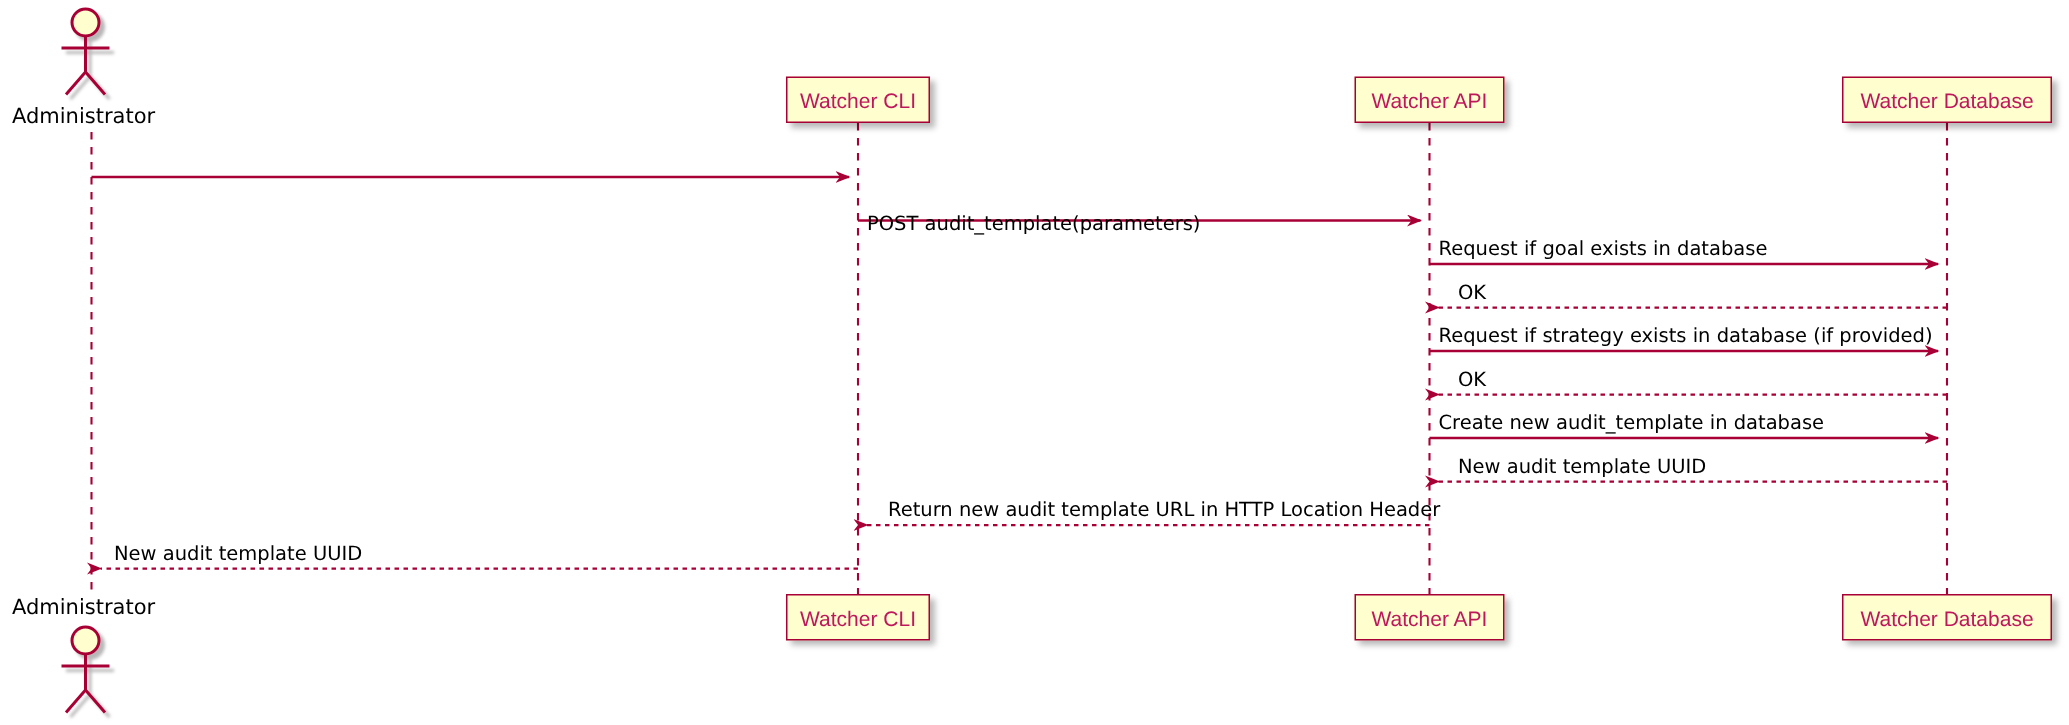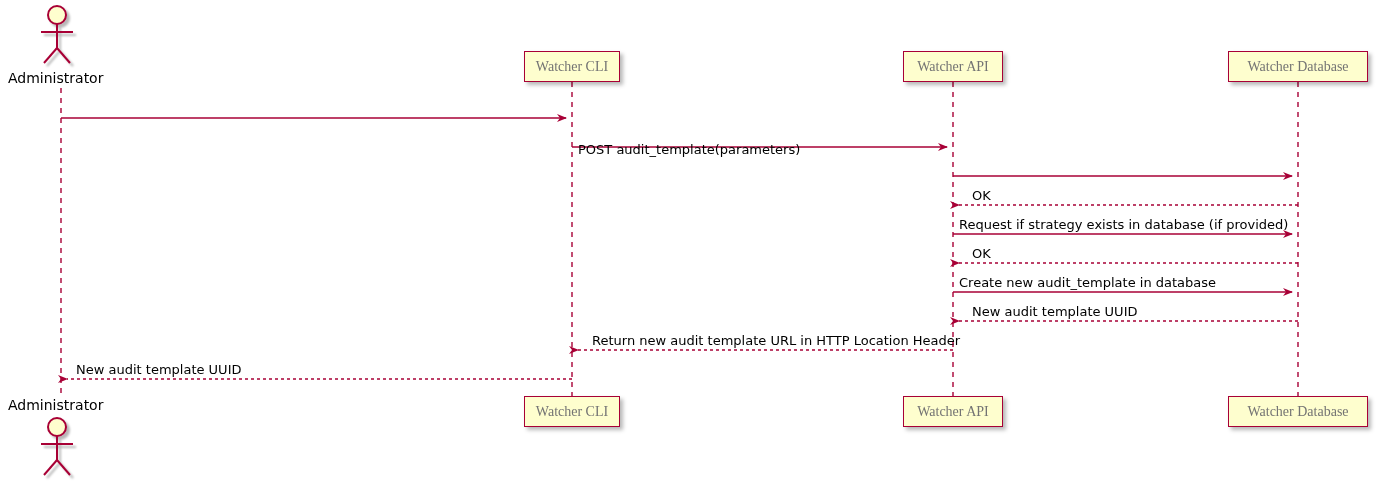--- a/index.html
+++ b/index.html
@@ -34,23 +34,23 @@
   }
   .participant-box {
     position: absolute;
     box-sizing: border-box;
     background: #FEFECE;
     border: 1.5px solid #A80036;
     box-shadow: 3px 3px 4px rgba(0,0,0,0.28);
     display: flex;
     align-items: center;
     justify-content: center;
-    font-family: Liberation Serif, serif;
+    font-family: Liberation Sans, sans-serif;
     font-size: 14px;
-    color: #737373;
+    color: #be185d;
     white-space: nowrap;
   }
   .actor-label {
     position: absolute;
     font-family: "DejaVu Sans", sans-serif;
     font-size: 14px;
     color: #000000;
     white-space: nowrap;
   }
 </style>
@@ -138,20 +138,21 @@
 
   <div class="participant-box" style="left:524px; top:51px; width:96px; height:31px;">Watcher CLI</div>
   <div class="participant-box" style="left:903px; top:51px; width:100px; height:31px;">Watcher API</div>
   <div class="participant-box" style="left:1228px; top:51px; width:140px; height:31px;">Watcher Database</div>
 
   <div class="participant-box" style="left:524px; top:396px; width:96px; height:31px;">Watcher CLI</div>
   <div class="participant-box" style="left:903px; top:396px; width:100px; height:31px;">Watcher API</div>
   <div class="participant-box" style="left:1228px; top:396px; width:140px; height:31px;">Watcher Database</div>
 
   <div class="msg-label" style="left:578px; top:130px;margin-top:12px;">POST audit_template(parameters)</div>
+  <div class="msg-label" style="left:959px; top:159px;">Request if goal exists in database</div>
   <div class="msg-label" style="left:972px; top:188px;">OK</div>
   <div class="msg-label" style="left:959px; top:217px;">Request if strategy exists in database (if provided)</div>
   <div class="msg-label" style="left:972px; top:246px;">OK</div>
   <div class="msg-label" style="left:959px; top:275px;">Create new audit_template in database</div>
   <div class="msg-label" style="left:972px; top:304px;">New audit template UUID</div>
   <div class="msg-label" style="left:592px; top:333px;">Return new audit template URL in HTTP Location Header</div>
   <div class="msg-label" style="left:76px; top:362px;">New audit template UUID</div>
 
 </div>
 

